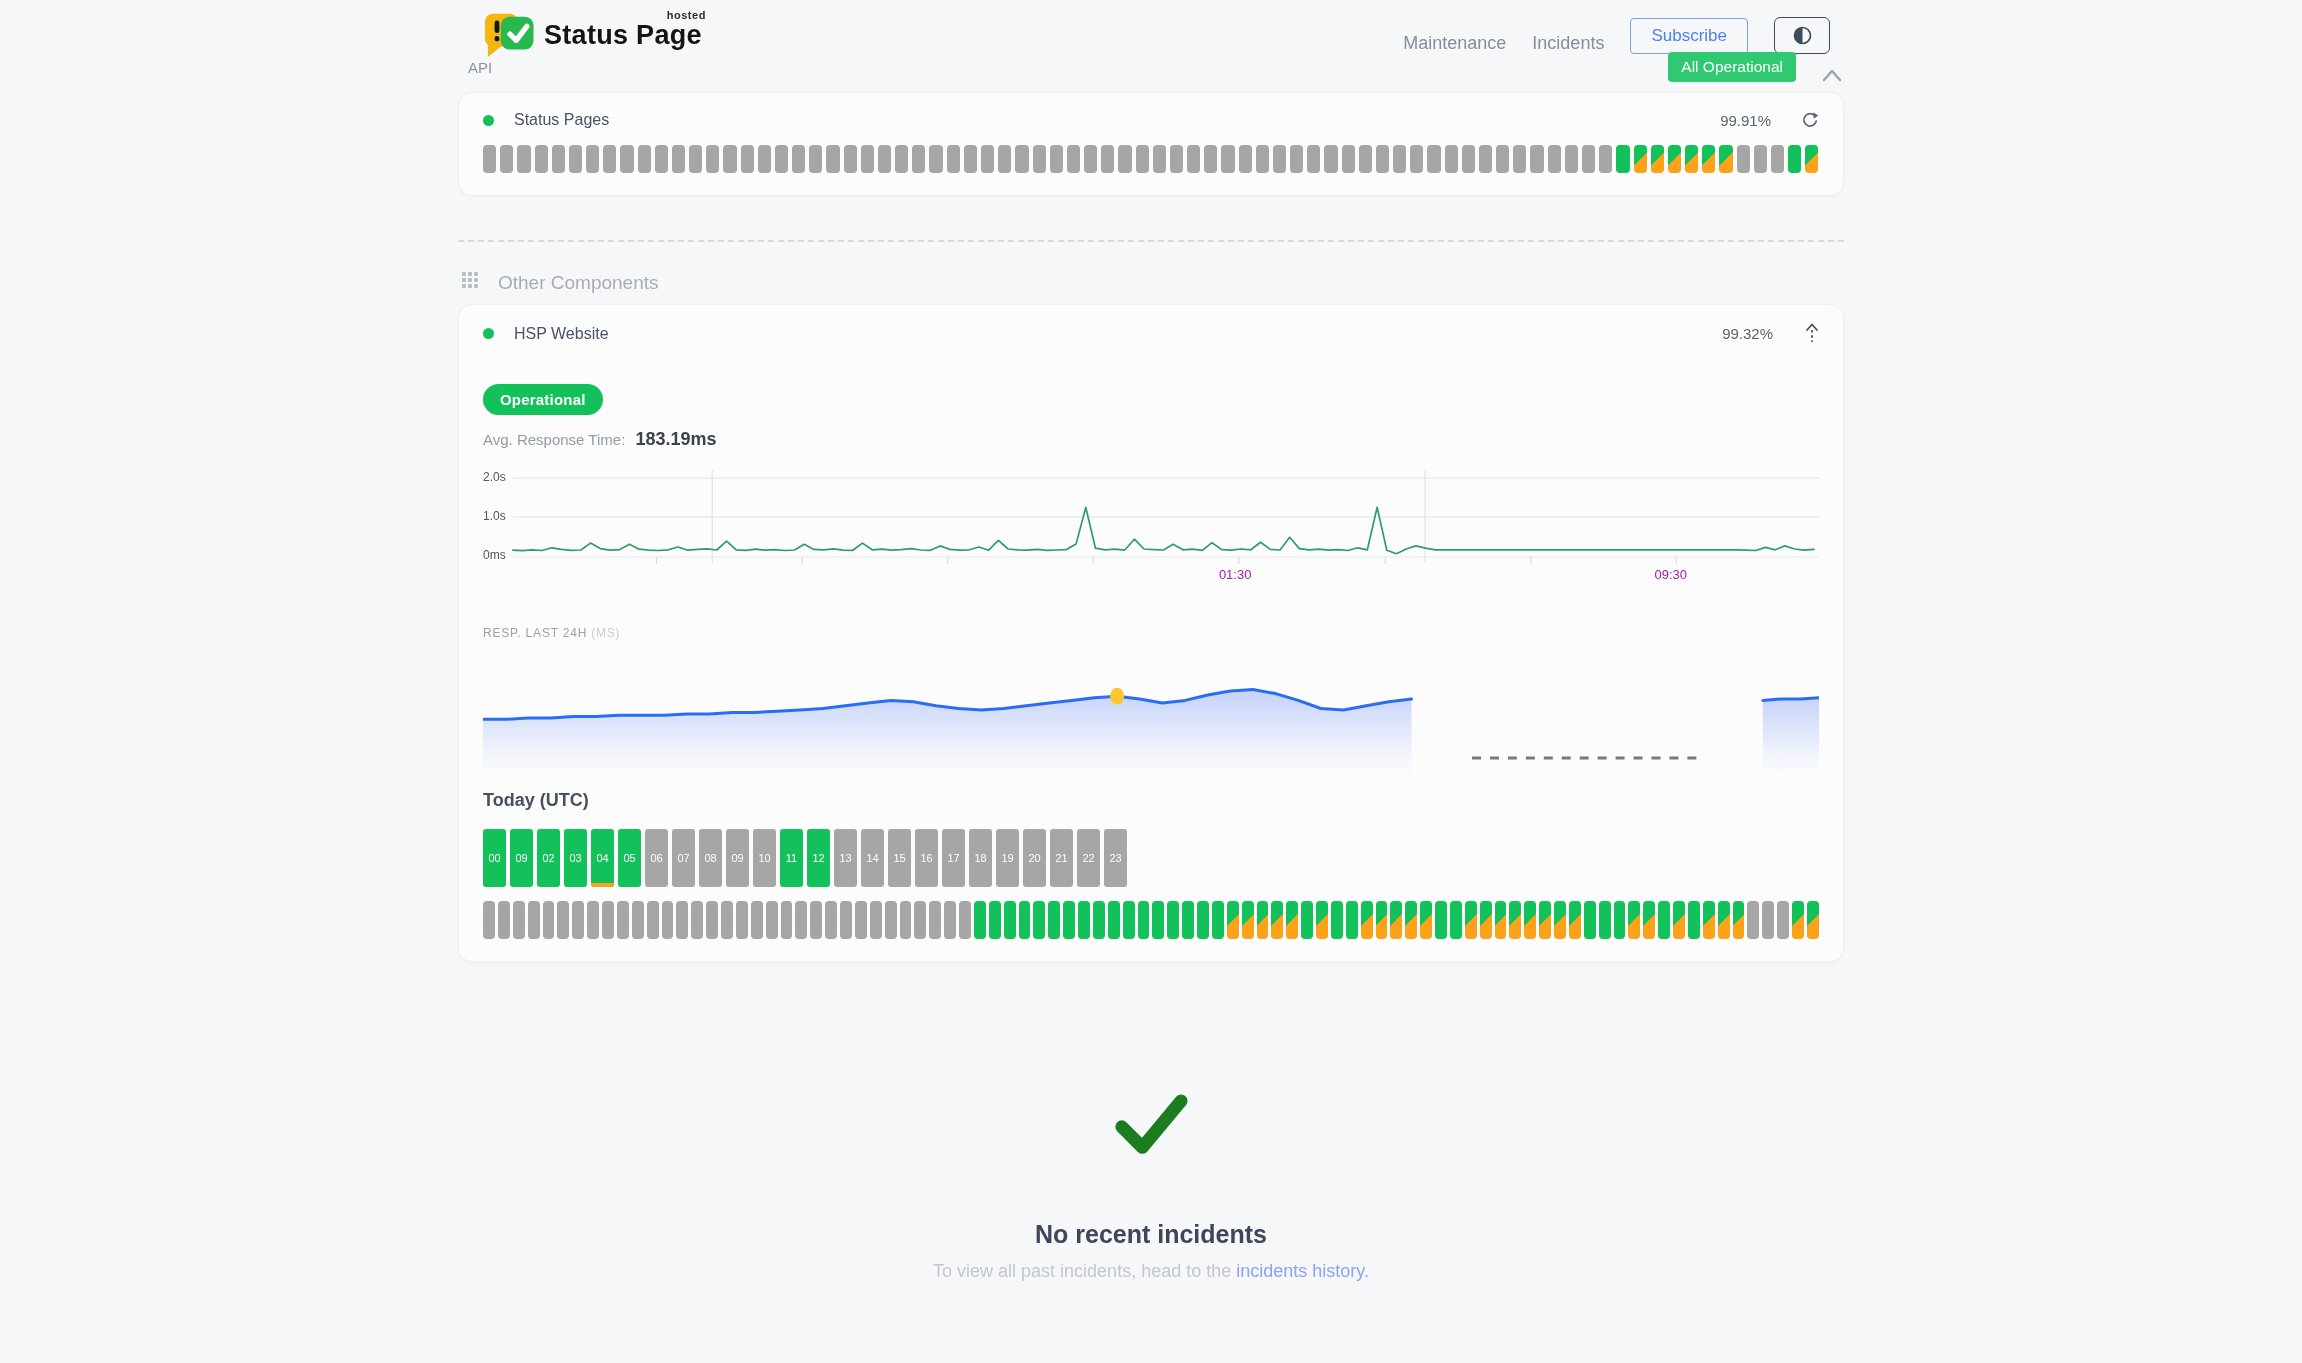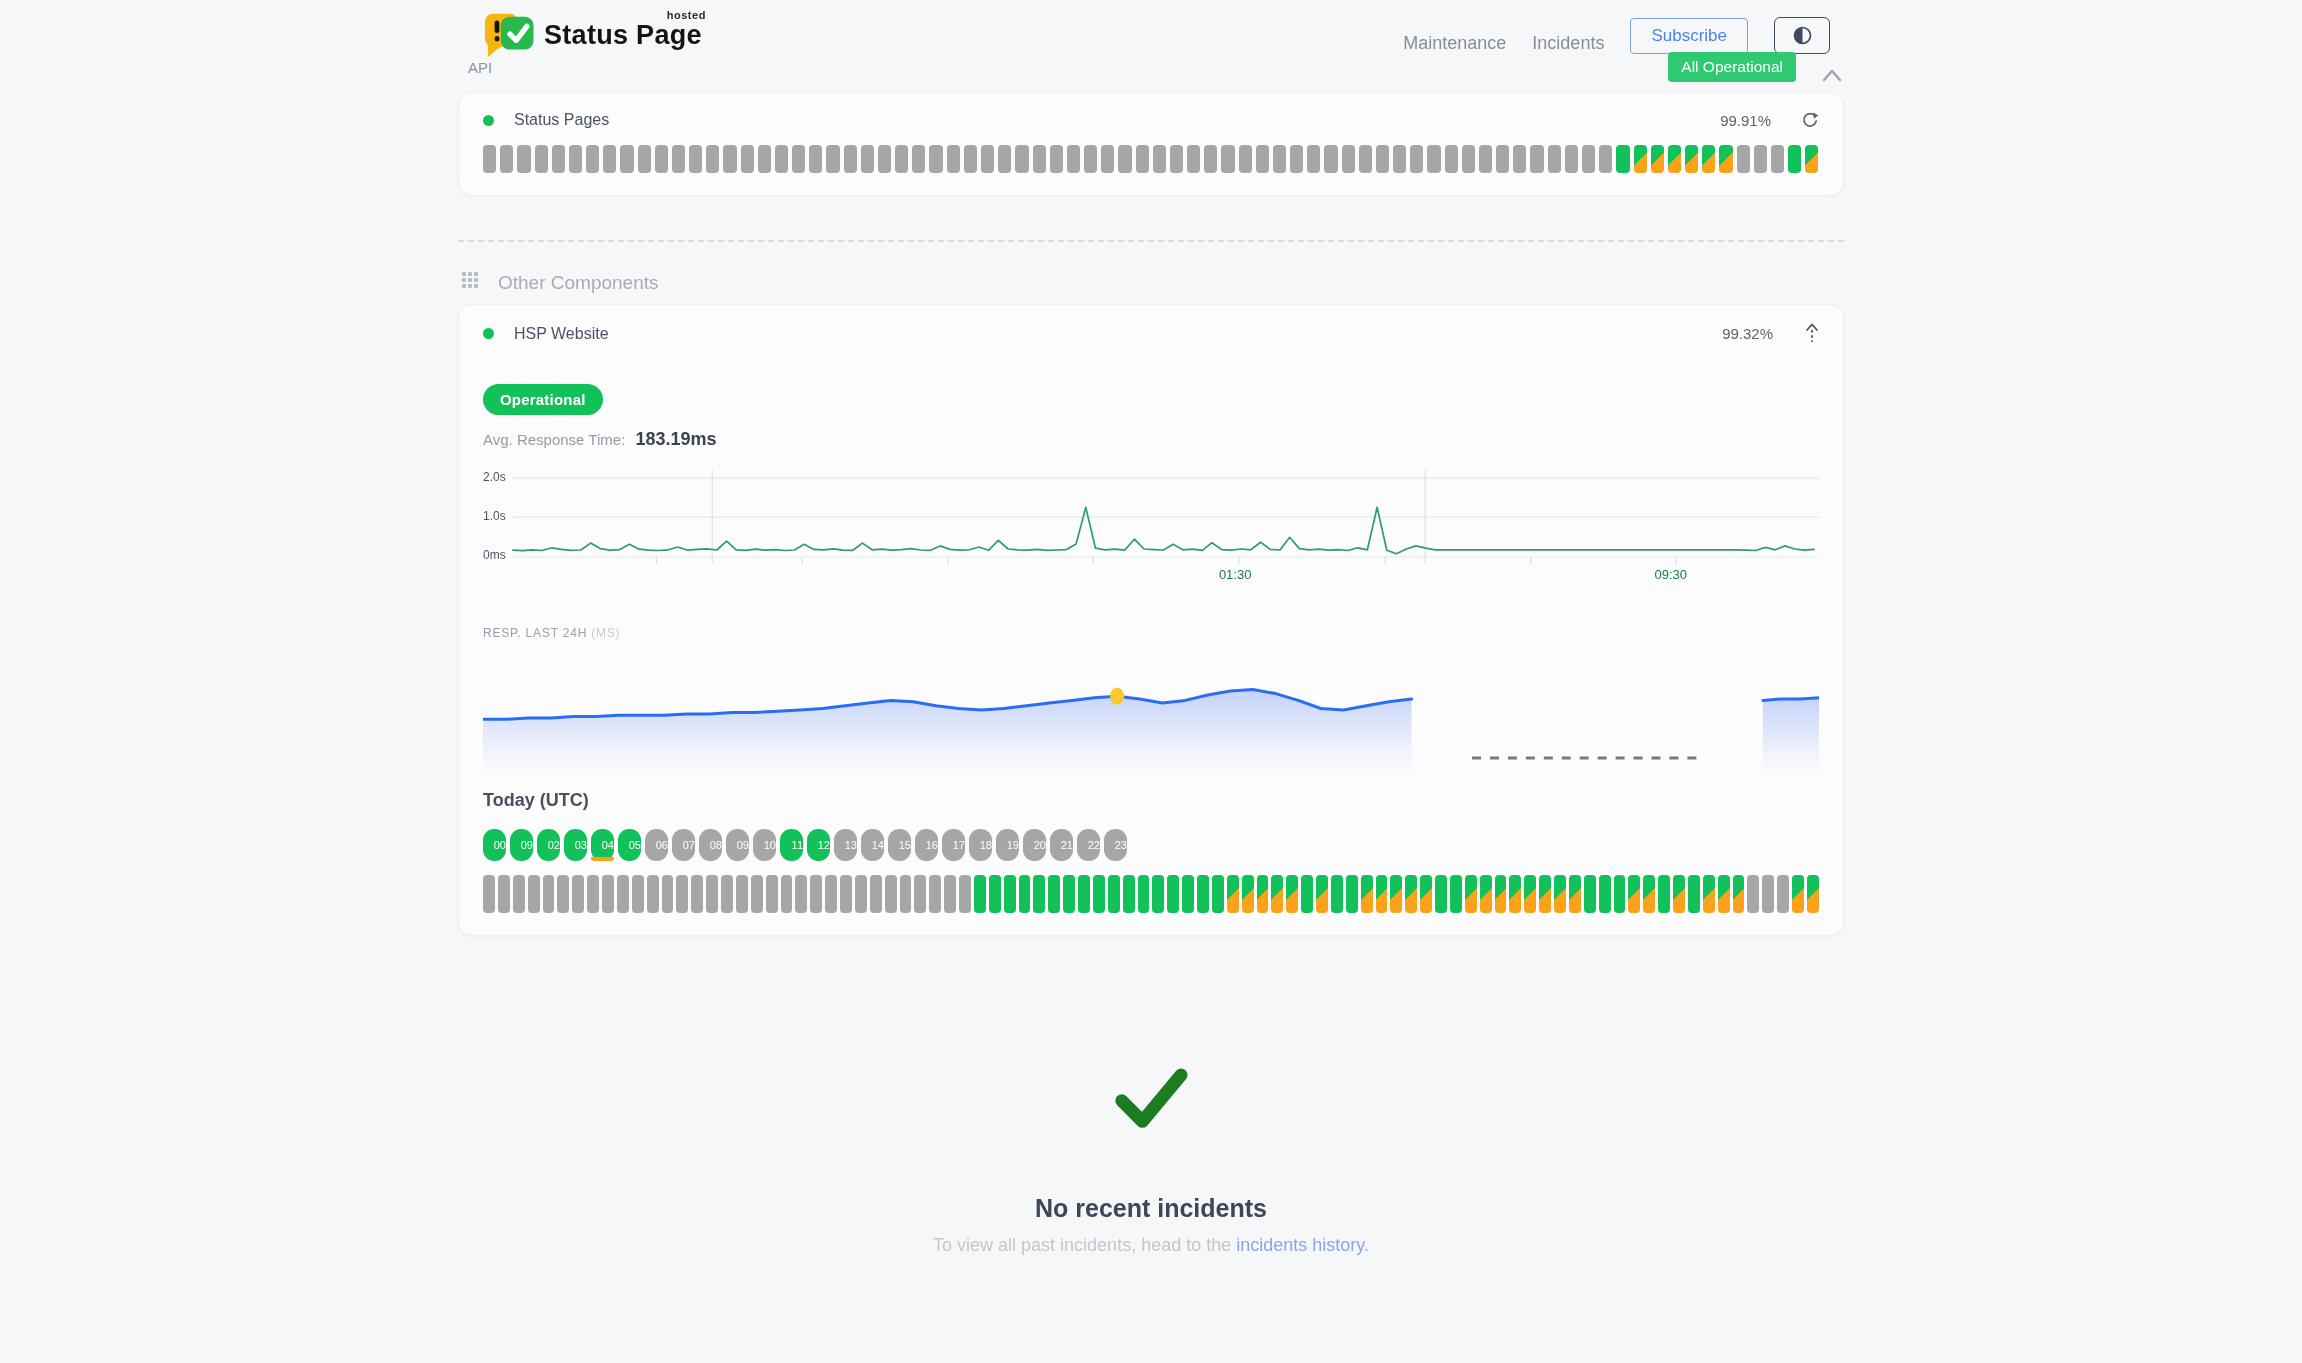--- a/index.html
+++ b/index.html
@@ -58,29 +58,29 @@
             padding:7px 17px;border-radius:999px;margin-top:40px;letter-spacing:.2px}
   .avg-row{margin-top:14px;font-size:15px;color:#939ba7}
   .avg-val{font-size:18px;color:#39424f;font-weight:700;margin-left:6px}
 
   .chart-label{margin-top:28px;font-size:12px;letter-spacing:.8px;color:#9aa1ac}
   .chart-label .unit{color:#c6cbd2;margin-left:4px}
 
   .chart1-wrap{position:relative;height:128px;margin-top:14px}
   .chart1-wrap svg{position:absolute;inset:0}
   .ytick{position:absolute;left:0;font-size:12px;color:#4b5563;background:transparent}
-  .xtick{position:absolute;top:103px;transform:translateX(-50%);font-size:13px;color:#15803d}
+  .xtick{position:absolute;top:103px;transform:translateX(-50%);font-size:13px;color:#a21caf}
 
   .chart2-wrap{position:relative;height:118px;margin-top:18px}
   .chart2-wrap svg{position:absolute;inset:0}
 
   .block-title{margin-top:14px;font-size:18px;color:var(--slate);font-weight:600}
   .hours{display:flex;gap:4px;margin-top:18px}
-  .hour{width:23px;height:32px;border-radius:11px;background:var(--gray-bar);display:flex;align-items:center;
-        justify-content:flex-end;color:#fff;font-size:11px;position:relative;cursor:pointer}
+  .hour{width:23px;height:58px;border-radius:3px;background:var(--gray-bar);display:flex;align-items:center;
+        justify-content:center;color:#fff;font-size:11px;position:relative;cursor:pointer}
   .hour.up{background:var(--green)}
   .hour.marked::after{content:"";position:absolute;left:0;right:0;bottom:0;height:4px;background:var(--orange);border-radius:0 0 3px 3px}
   .last90-title{margin-top:40px}
 
   
   .no-incidents{text-align:center;margin-top:126px}
   .no-incidents h2{font-size:25px;font-weight:600;color:#3d4759;margin-top:54px}
   .no-incidents p{margin-top:12px;font-size:18px;color:#c1c7cf}
   .history-link{color:#8aa4f2;text-decoration:none;cursor:pointer}
 </style>

